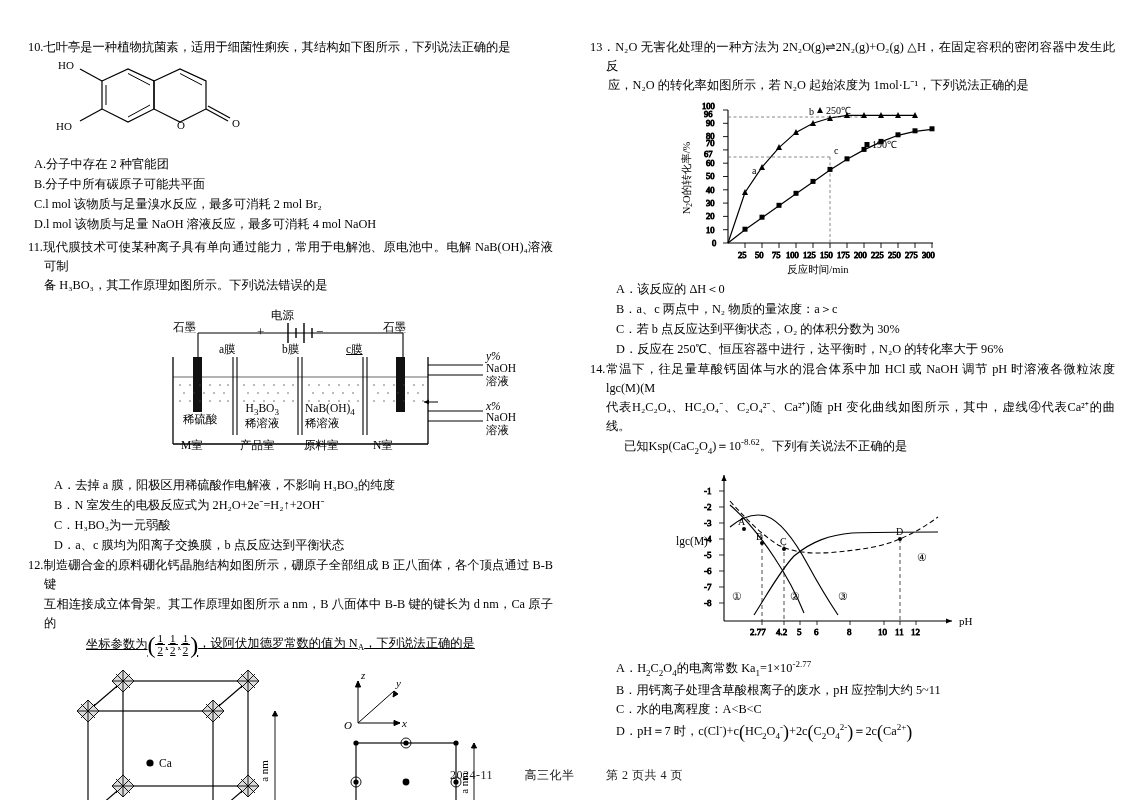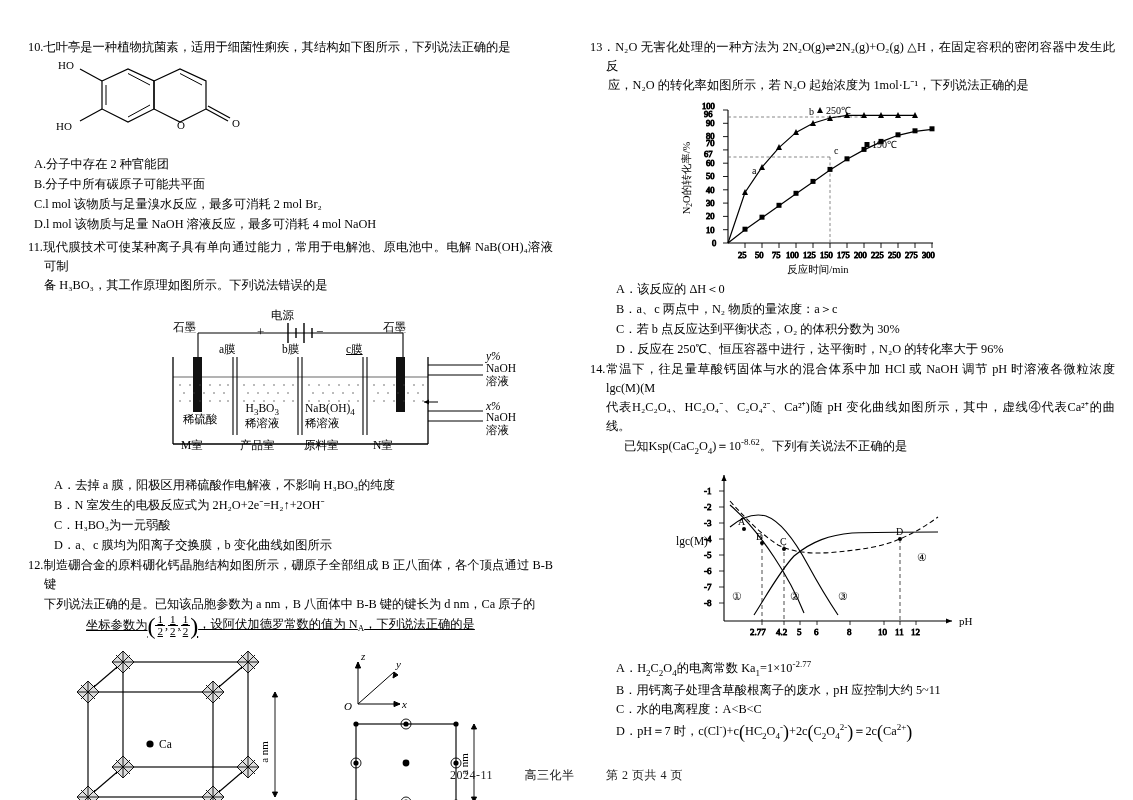--- a/index.html
+++ b/index.html
@@ -234,26 +234,26 @@
 
         <div class="lbl" style="left:458px; top:49px; font-style:italic;">y%</div>
         <div class="lbl" style="left:458px; top:63px; line-height:1.15;">NaOH<br>溶液</div>
         <div class="lbl" style="left:458px; top:99px; font-style:italic;">x%</div>
         <div class="lbl" style="left:458px; top:112px; line-height:1.15;">NaOH<br>溶液</div>
       </div>
 
       <div class="opt ind hang">A．去掉 a 膜，阳极区用稀硫酸作电解液，不影响 H₃BO₃的纯度</div>
       <div class="opt ind hang">B．N 室发生的电极反应式为 2H₂O+2e⁻=H₂↑+2OH⁻</div>
       <div class="opt ind hang">C．H₃BO₃为一元弱酸</div>
-      <div class="opt ind hang">D．a、c 膜均为阳离子交换膜，b 变化曲线如图所示</div>
+      <div class="opt ind hang">D．a、c 膜均为阳离子交换膜，b 点反应达到平衡状态</div>
     </div>
 
     <div class="q" style="margin-top:1px;">
       <div class="stem hang2">12.制造硼合金的原料硼化钙晶胞结构如图所示，硼原子全部组成 B 正八面体，各个顶点通过 B-B 键</div>
-      <div class="stem" style="padding-left:16px;">下列说法正确的是。已知该品胞参数为 a nm，B 八面体中 B-B 键的键长为 d nm，Ca 原子的</div>
+      <div class="stem" style="padding-left:16px;">互相连接成立体骨架。其工作原理如图所示 a nm，B 八面体中 B-B 键的键长为 d nm，Ca 原子的</div>
       <div class="stem" style="padding-left:58px; display:flex; align-items:center;text-decoration:underline;">
         <span>坐标参数为</span>
         <span class="paren">(</span>
         <span class="frac">
             <span class="n">1</span>
             <span class="d">2</span>
           </span>
         <span>,</span>
         <span class="frac">
             <span class="n">1</span>

